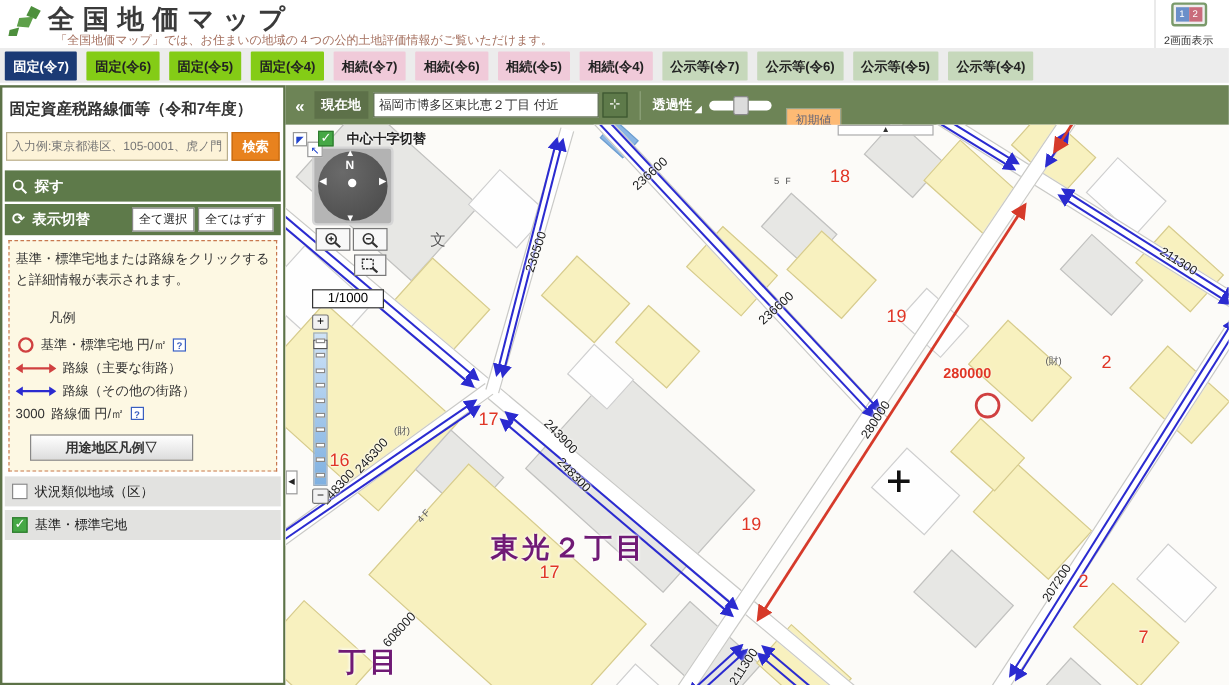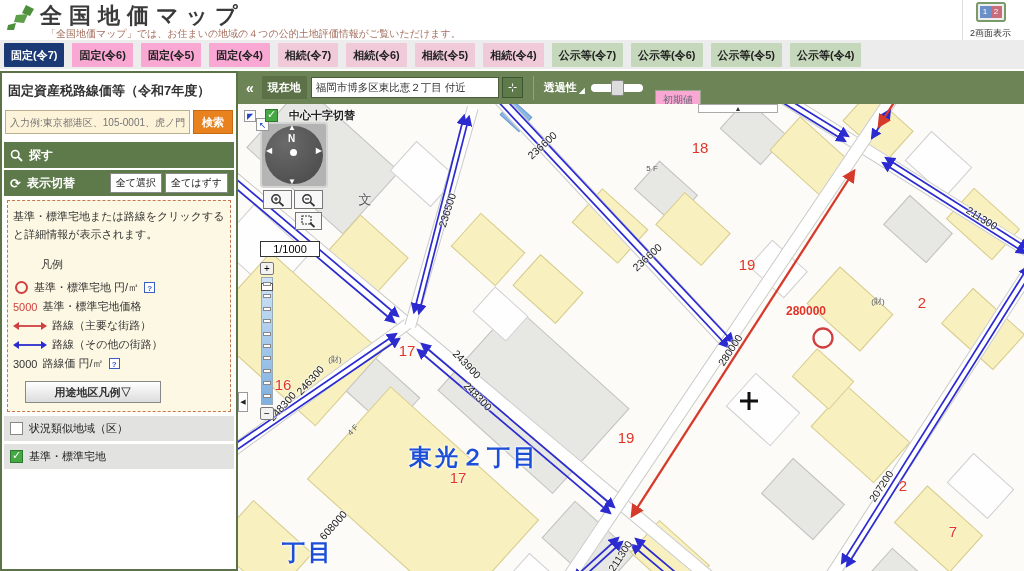--- a/index.html
+++ b/index.html
@@ -12,21 +12,21 @@
   #site-subtitle { position:absolute; left:46px; top:27px; font-size:10px; color:#a5705f; }
   #dual-view { position:absolute; right:6px; top:0; width:56px; height:40px; border-left:1px solid #ddd; text-align:center; cursor:pointer; }
   #dual-view .mon { display:inline-block; margin-top:2px; width:30px; height:20px; border:2px solid #7a9a6a; border-radius:3px; position:relative; background:#eee; }
   #dual-view .mon i { position:absolute; top:2px; width:11px; height:12px; font-style:normal; font-size:8px; line-height:12px; color:#fff; }
   #dual-view .mon i.s1 { left:2px; background:#6b8fc9; }
   #dual-view .mon i.s2 { right:2px; background:#c96b7b; }
   #dual-view .lbl { display:block; font-size:9px; color:#333; margin-top:1px; }
   
   #tabbar { position:absolute; left:0; top:40px; width:1024px; height:29px; background:#ececec; display:flex; gap:8px; padding:3px 0 0 4px; }
   .tab { height:24px; padding:5px 7px 0 7px; font-size:11px; font-weight:bold; color:#222; border-radius:1px; cursor:pointer; white-space:nowrap; }
-  .tab.grp-fixed { background:#f9a8d4; }
+  .tab.grp-fixed { background:#84cc16; }
   .tab.grp-souzoku { background:#f0cad9; }
   .tab.grp-koji { background:#c6d8bb; }
   .tab.active { background:#1b3a75; color:#fff; }
   
   #sidebar { position:absolute; left:0; top:71px; width:238px; height:500px; background:#fff; border:2px solid #5c7247; }
   #panel-title { padding:9px 6px 8px 6px; font-size:13px; font-weight:bold; color:#333; }
   #search-row { display:flex; gap:3px; padding:2px 3px 6px 3px; }
   #search-input { flex:1; height:24px; border:1px solid #b9ae8d; background:#fdf3d8; font-size:10px; color:#6d5f43; padding:0 4px; }
   #search-btn { width:40px; height:24px; background:#e8821e; color:#fff; border:1px solid #c56a10; font-size:11px; font-weight:bold; cursor:pointer; }
   .sec-bar { height:26px; background:#5e7a4a; color:#fff; display:flex; align-items:center; padding:0 6px; margin:2px 2px; font-size:12px; font-weight:bold; }
@@ -51,35 +51,35 @@
   #map-toolbar { position:absolute; left:238px; top:71px; width:786px; height:33px; background:#6d8456; display:flex; align-items:center; }
   #tb-collapse { color:#fff; font-size:14px; font-weight:bold; margin:0 8px 0 8px; cursor:pointer; }
   #tb-loc-label { background:rgba(0,0,0,0.14); color:#fff; font-size:11px; font-weight:bold; padding:4px 6px; margin-right:4px; white-space:nowrap; }
   #tb-loc-input { width:188px; height:21px; border:1px solid #4a5c3a; font-size:10.5px; color:#333; padding:0 4px; background:#fff; }
   #tb-target { width:21px; height:21px; margin-left:3px; background:#5e7a4a; border:1px solid #3d5530; color:#fff; font-size:11px; line-height:19px; text-align:center; cursor:pointer; }
   #tb-sep { width:1px; height:24px; background:#8fa37c; margin:0 10px; }
   #tb-op-label { color:#fff; font-size:11px; font-weight:bold; }
   #tb-op-tri { color:#fff; font-size:8px; margin:6px 6px 0 2px; }
   #op-track { width:52px; height:8px; background:#fff; border-radius:4px; position:relative; }
   #op-thumb { position:absolute; left:20px; top:-4px; width:13px; height:16px; background:#dcdcdc; border:1px solid #888; border-radius:2px; cursor:pointer; }
-  #tb-reset { margin-left:12px; height:19px; padding:0 7px; background:#f9a8d4; border:1px solid #9aa68c; color:#667; font-size:10px; cursor:pointer;margin-top:24px; }
+  #tb-reset { margin-left:12px; height:19px; padding:0 7px; background:#fdba74; border:1px solid #9aa68c; color:#667; font-size:10px; cursor:pointer;margin-top:24px; }
   
   #map { position:absolute; left:238px; top:104px; width:786px; height:467px; background:#fcfbf8; overflow:hidden; cursor:grab; }
   .blk { position:absolute; border:1px solid #ccc; }
   .blk.y { background:#f8f1bf; border-color:#d6cb8f; }
   .blk.g { background:#e7e7e4; border-color:#c2c2c0; }
   .blk.w { background:#fefefe; border-color:#cfcfcf; }
   .blk.b { background:#8ab6e4; border-color:#6f9fd0; }
   .road { position:absolute; background:#fff; border-top:1px solid #c9c9c6; border-bottom:1px solid #c9c9c6; }
   #map-svg { position:absolute; left:0; top:0; pointer-events:none; }
   .vlab { position:absolute; font-size:10.5px; color:#1a1a1a; white-space:nowrap;
     text-shadow:0 0 2px #fff,0 0 2px #fff,0 0 3px #fff; }
   .dlab { position:absolute; font-size:15px; color:#e03525; white-space:nowrap; text-shadow:0 0 2px #fff,0 0 2px #fff; }
   .plab { position:absolute; font-size:12px; font-weight:bold; color:#e03525; white-space:nowrap; text-shadow:0 0 2px #fff; }
-  .alab { position:absolute; font-size:23px; font-weight:bold; color:#1d4ed8; letter-spacing:3px; white-space:nowrap; text-shadow:0 0 3px #fff,0 0 3px #fff; }
+  .alab { position:absolute; font-size:23px; font-weight:bold; color:#701a75; letter-spacing:3px; white-space:nowrap; text-shadow:0 0 3px #fff,0 0 3px #fff; }
   .poi { position:absolute; color:#555; white-space:nowrap; text-shadow:0 0 2px #fff; }
   
   #crosshair-row { position:absolute; left:6px; top:4px; display:flex; align-items:center; z-index:30; }
   #nw-box { width:12px; height:12px; background:#fff; border:1px solid #999; color:#2244cc; font-size:8px; line-height:11px; text-align:center; cursor:pointer; }
   #crosshair-row .cbx { margin-left:9px; }
   #crosshair-label { font-size:11px; font-weight:bold; color:#222; margin-left:5px; text-shadow:0 0 2px #fff,0 0 2px #fff; }
   #compass { position:absolute; left:22px; top:18px; width:68px; height:66px; background:rgba(175,175,175,0.92); border:2px solid #d5d5d5; border-radius:4px; z-index:25; }
   #compass .dial { position:absolute; left:3px; top:2px; width:58px; height:58px; border-radius:50%; background:radial-gradient(circle at 35% 30%,#6a6a6a,#474747); }
   #compass span { position:absolute; color:#fff; cursor:pointer; }
   #compass .n { left:26px; top:9px; font-size:10px; font-weight:bold; }
@@ -154,24 +154,20 @@
     <button class="mini-btn">全てはずす</button>
   </div>
   <div id="legend-box">
     <div id="legend-instr">基準・標準宅地または路線をクリックすると詳細情報が表示されます。</div>
     <div id="legend-title">凡例</div>
     <div id="legend-items">
         <div class="lg-row">
           <span class="lg-circle"></span>
           <span>基準・標準宅地 円/㎡</span>
           <span class="help-ic">?</span>
-        </div>
-        <div class="lg-row">
-          <span class="lg-val-red">5000</span>
-          <span>基準・標準宅地価格</span>
         </div>
         <div class="lg-row">
           <svg class="lg-arrow" width="34" height="10" viewBox="0 0 34 10">
             <line x1="5" y1="5" x2="29" y2="5" stroke="#d04040" stroke-width="1.8"></line>
             <path d="M6,1 L0,5 L6,9z" fill="#d04040"></path>
             <path d="M28,1 L34,5 L28,9z" fill="#d04040"></path>
           </svg>
           <span>路線（主要な街路）</span>
         </div>
         <div class="lg-row">
@@ -341,21 +337,21 @@
       <div class="vlab" style="left: 744px; top: 114px; transform: translate(-50%, -50%) rotate(32deg);">211300</div>
       <div class="vlab" style="left: 382px; top: 452px; transform: translate(-50%, -50%) rotate(-57deg);">211300</div>
       <div class="vlab" style="left: 643px; top: 382px; transform: translate(-50%, -50%) rotate(-57deg);">207200</div>
       <div class="vlab" style="left: 492px; top: 246px; transform: translate(-50%, -50%) rotate(-57deg);">280000</div>
       <div class="alab" style="left: 236px; top: 353px; transform: translate(-50%, -50%);">東光２丁目</div>
       <div class="alab" style="left: 70px; top: 448px; transform: translate(-50%, -50%);">丁目</div>
       <div class="poi" style="left: 127px; top: 96px; transform: translate(-50%, -50%) rotate(0deg); font-size: 13px;">文</div>
       <div class="poi" style="left: 97px; top: 255px; transform: translate(-50%, -50%) rotate(0deg); font-size: 8px;">(財)</div>
       <div class="poi" style="left: 640px; top: 197px; transform: translate(-50%, -50%) rotate(0deg); font-size: 8px;">(財)</div>
       <div class="poi" style="left: 115px; top: 326px; transform: translate(-50%, -50%) rotate(-48deg); font-size: 8px;">4 F</div>
-      <div class="poi" style="left: 414px; top: 64px; transform: translate(-50%, -50%) rotate(0deg); font-size: 8px;">5 F</div>
+      <div class="poi" style="left: 414px; top: 48px; transform: translate(-50%, -50%) rotate(0deg); font-size: 8px; font-family: Liberation Mono, monospace;">5 F</div>
     </div>
 
   <div id="crosshair-row">
     <span id="nw-box">◤</span>
     <span class="cbx on"></span>
     <span id="crosshair-label">中心十字切替</span>
   </div>
   <div id="compass">
     <div class="dial"></div>
     <span class="up">▲</span>

